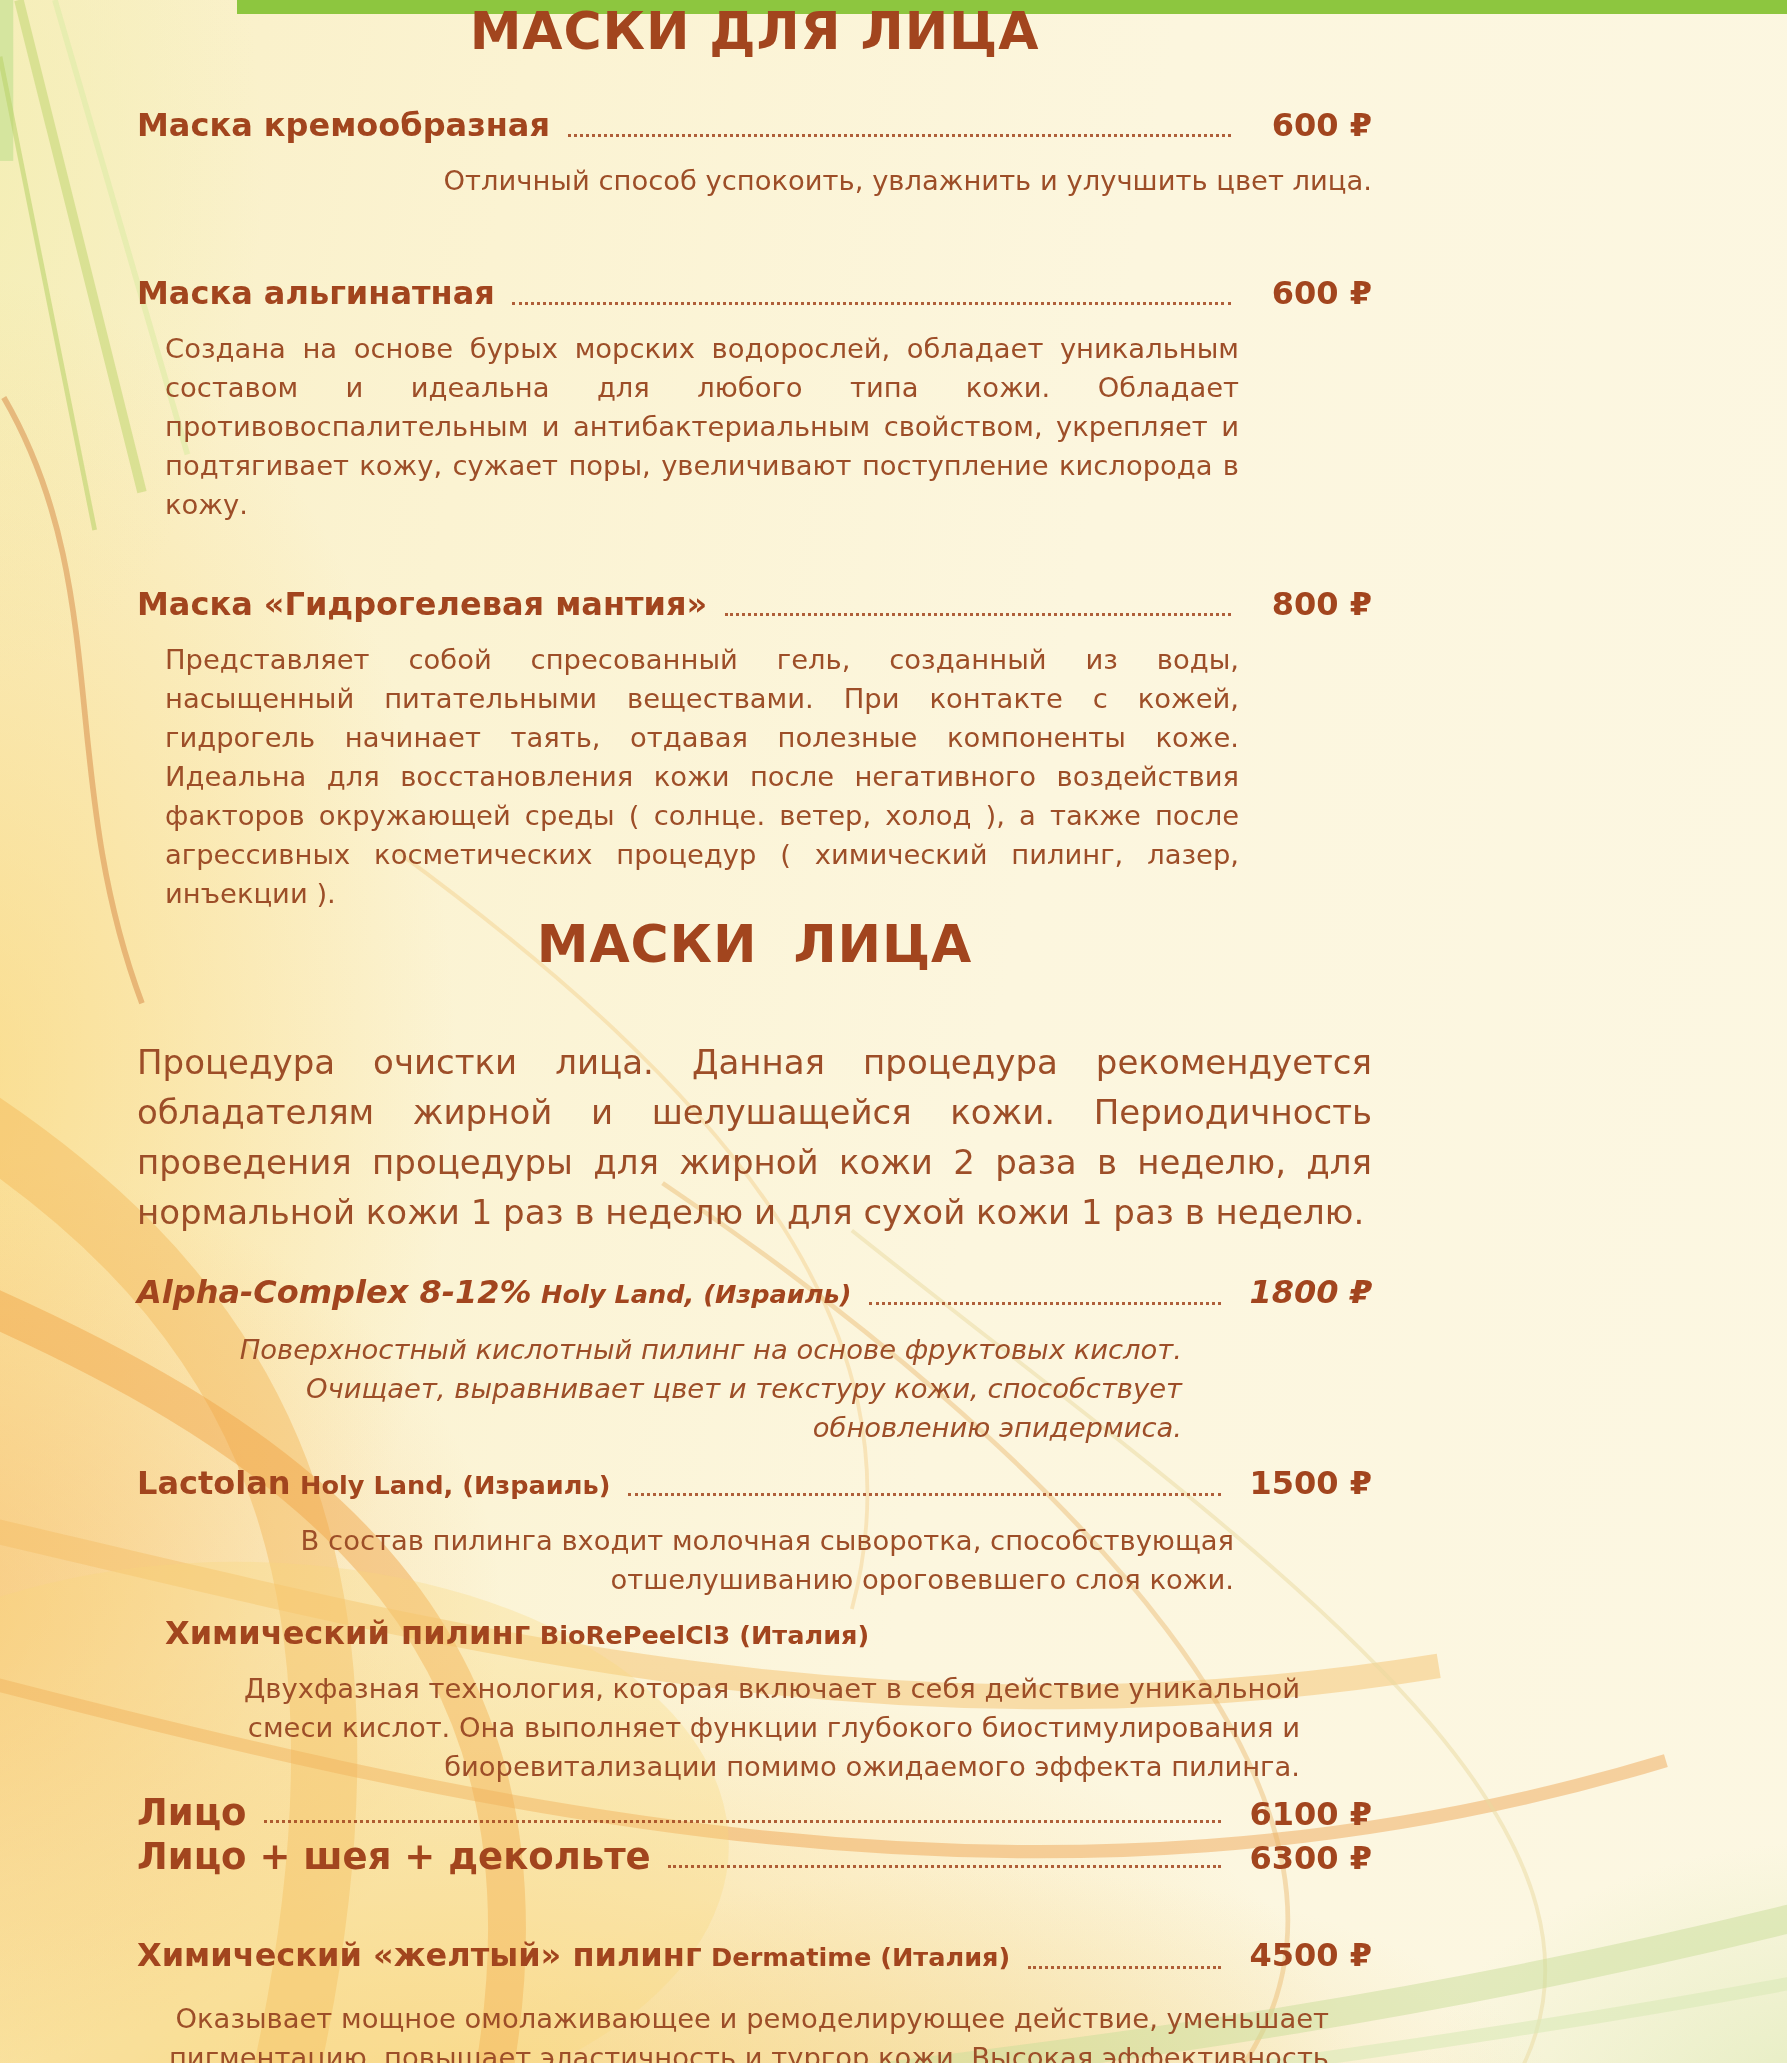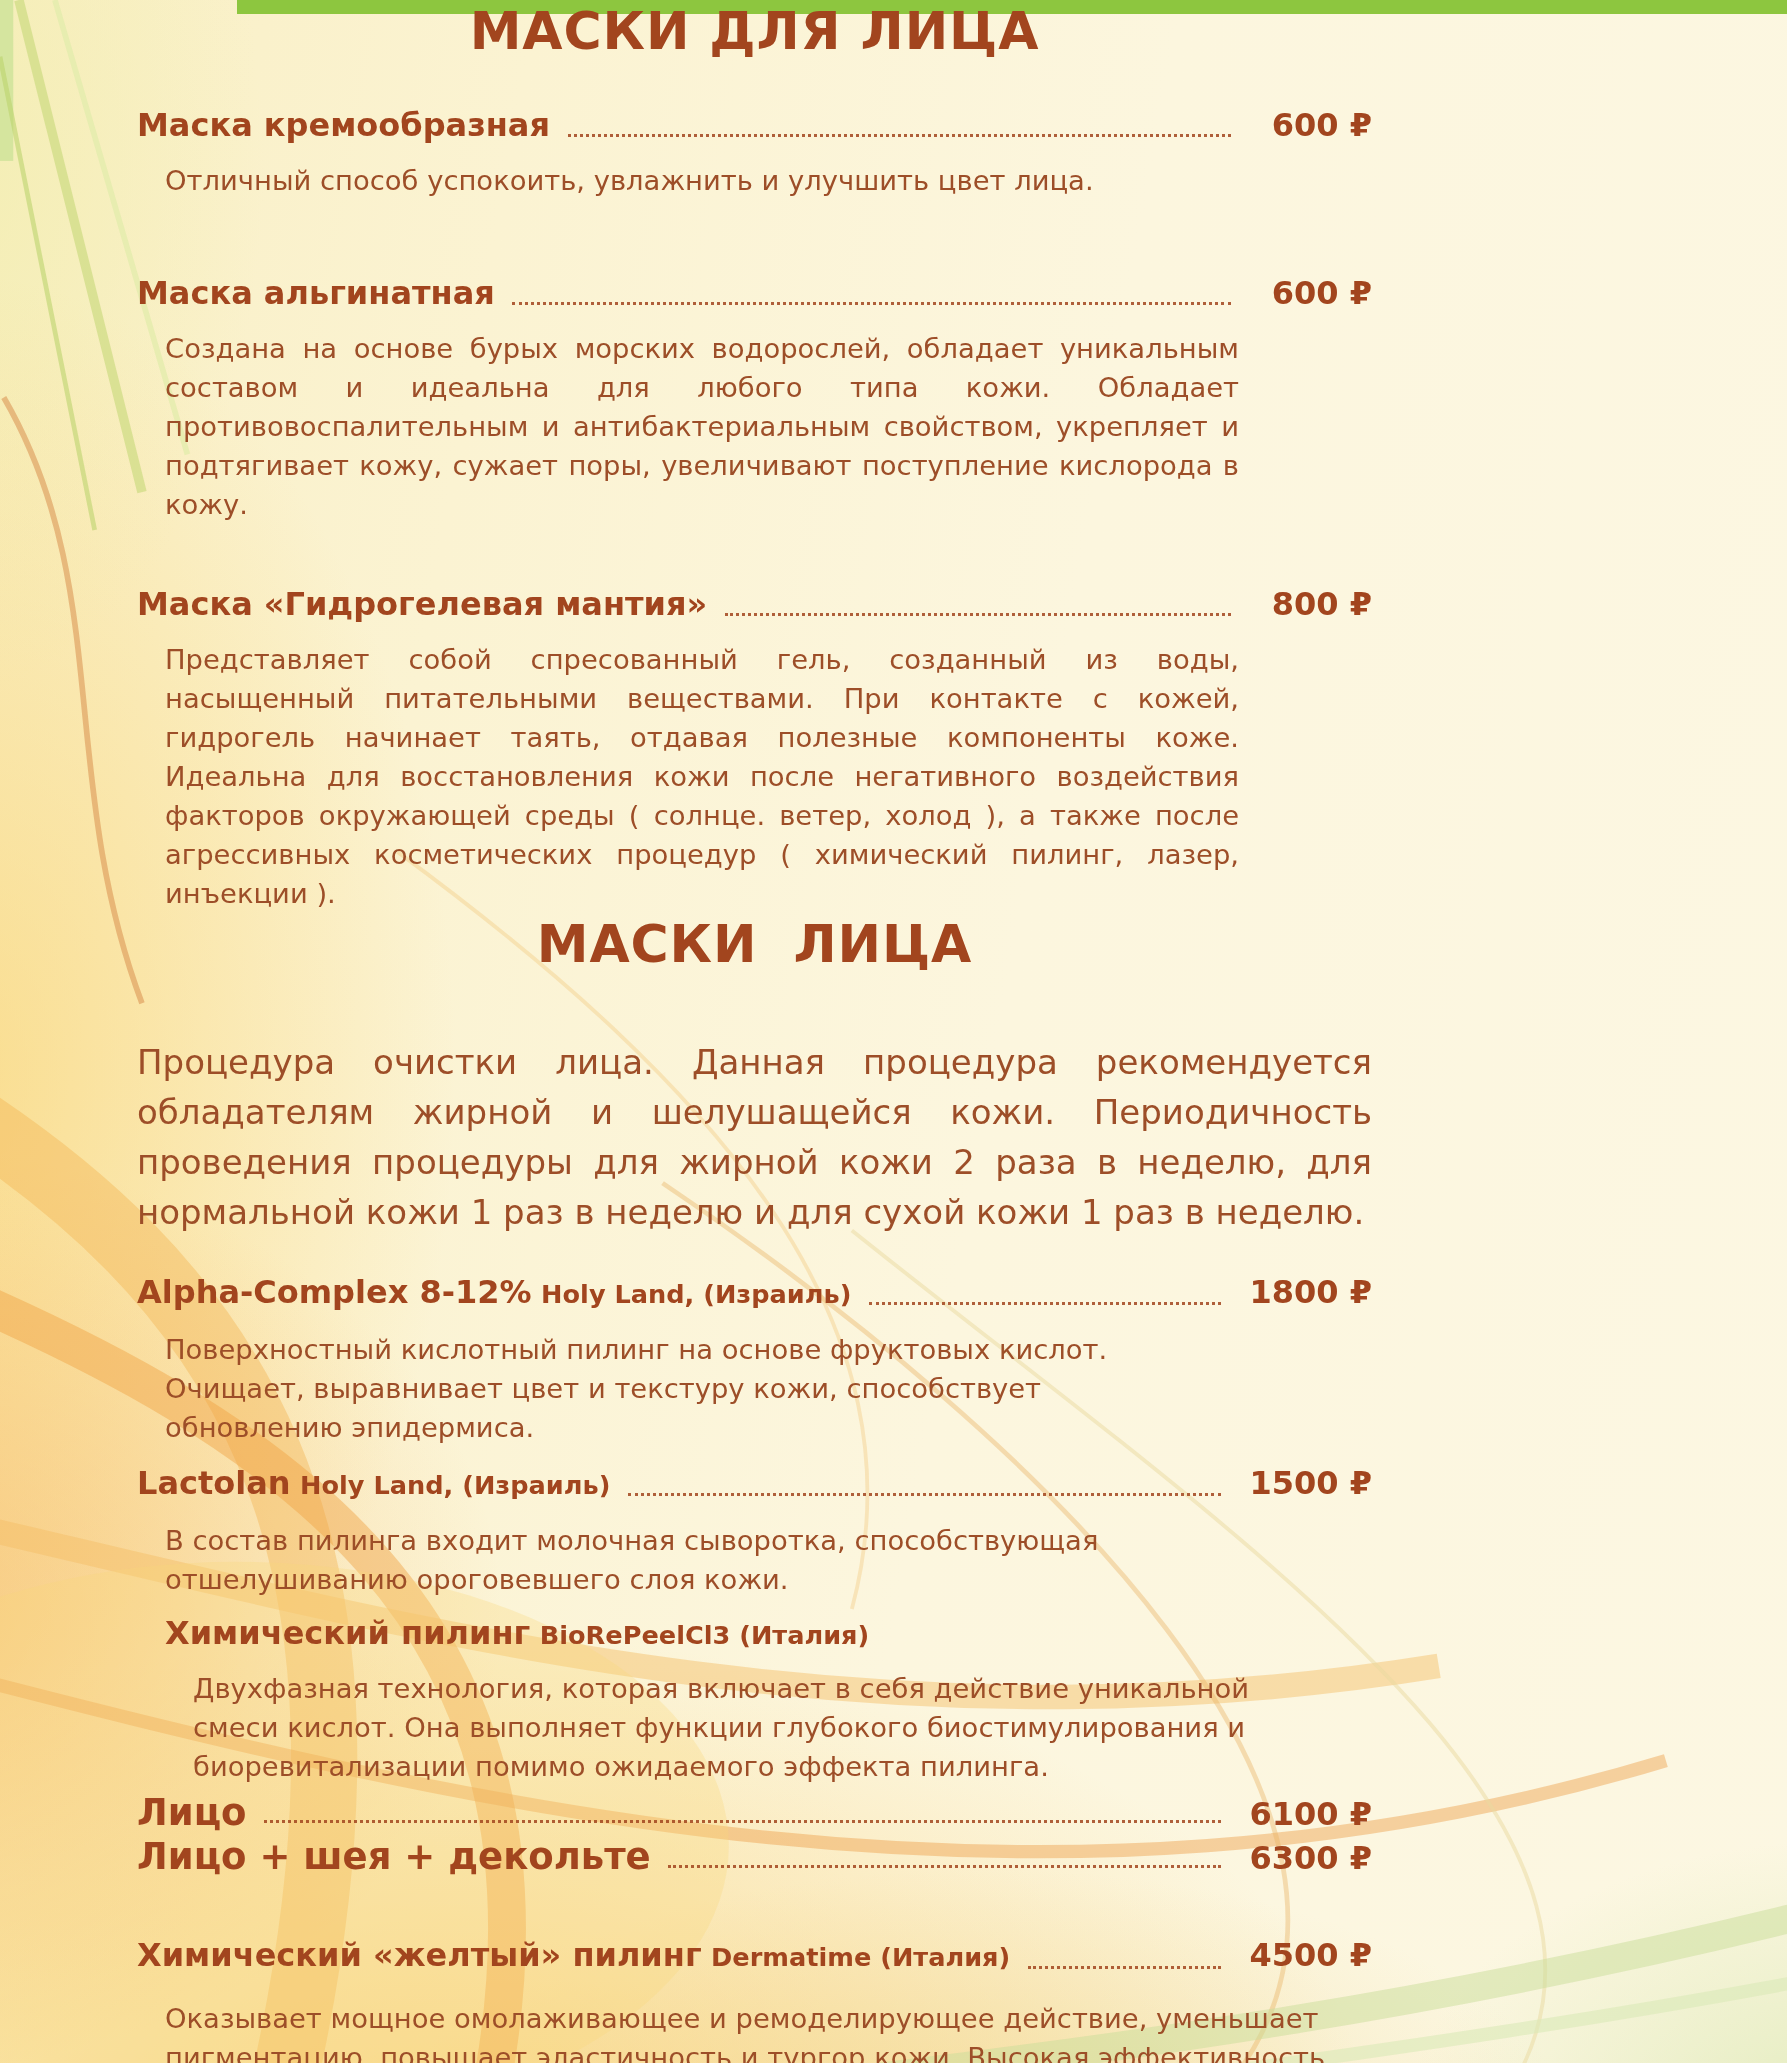--- a/index.html
+++ b/index.html
@@ -46,32 +46,32 @@
     flex:1 1 auto;min-width:38px;align-self:flex-end;
     border-bottom:3.8px dotted var(--rust);
     margin:0 0 9.5px 5.7px;opacity:.85;
   }
   .price{
     color:var(--rust);font-size:32px;font-weight:bold;white-space:nowrap;
     min-width:112px;text-align:right;margin-left:17px;
   }
   .desc{
     margin:15px 0 0 28px;
-    font-size:27.4px;line-height:39px;color:var(--body);font-weight:500;
+    font-size:27.4px;line-height:39px;color:var(--body);font-weight:500;text-align:right;
   }
   .just{text-align:justify;width:1074px;}
   .intro{
     margin-top:61px;width:1235px;text-align:justify;
     font-size:34px;line-height:50px;color:var(--body);
   }
   
   .mt-item1{margin-top:42px;}
   .mt-item2{margin-top:72px;}
   .mt-item3{margin-top:59px;}
-  .mt-alpha{margin-top:30px;}
+  .mt-alpha{margin-top:30px;font-style:italic;}
   .mt-lacto{margin-top:15px;}
   .mt-chem{margin-top:13.2px;margin-left:28px;}
   .mt-face{margin-top:7.6px;}
   .mt-face2{margin-top:5.7px;}
   .mt-yellow{margin-top:57px;}
   .w-alpha{max-width:1017px;}
   .w-lacto{max-width:1069px;}
   .w-chem{max-width:1107px;margin-top:13.2px;}
   .w-yellow{max-width:1164px;margin-top:21px;}
 </style>

